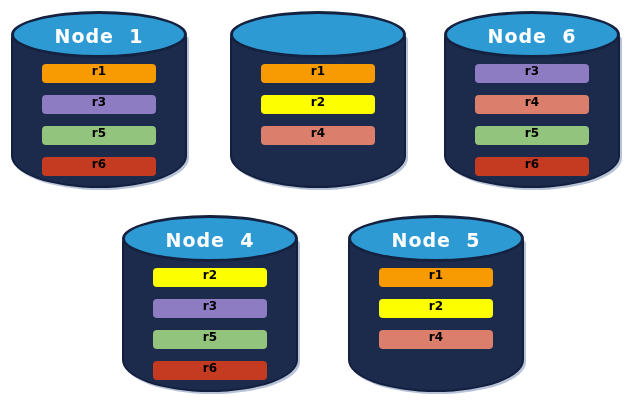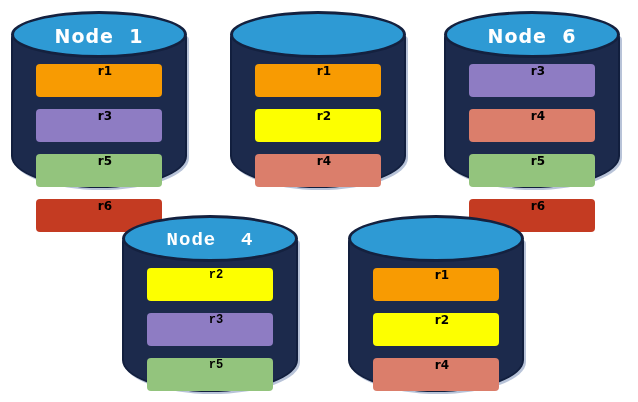--- a/index.html
+++ b/index.html
@@ -16,21 +16,21 @@
     overflow: hidden;
   }
   .cylinder {
     position: absolute;
     width: 176px;
     height: 184px;
   }
   .pos-n1 { left: 11px;  top: 6px;   }
   .pos-n2 { left: 230px; top: 6px;   }
   .pos-n3 { left: 444px; top: 6px;   }
-  .pos-n4 { left: 122px; top: 210px; font-family: Liberation Mono, monospace; }
+  .pos-n4 { left: 122px; top: 210px; }
   .pos-n5 { left: 348px; top: 210px; }
 
   .cyl-body {
     position: absolute;
     left: 0; right: 0;
     top: 28px; bottom: 2px;
     background: #1C2A4C; 
     border: 2px solid #121F3E;
     border-radius: 4px 4px 50% 50% / 4px 4px 32px 32px;
     box-shadow: 2px 2px 0 rgba(160,175,203,0.75);
@@ -60,29 +60,28 @@
     z-index: 3;
   }
   .bars {
     position: absolute;
     left: 0; right: 0;
     top: 58px;
     z-index: 2;
   }
   .bar {
     width: 114px;
-    height: 33px;
+    height: 19px;
     line-height: 15px;
     margin: 0 auto 12px auto;
     border-radius: 4px;
     text-align: center;
     color: #000000;
     font-size: 12px;
     font-weight: bold;
-    padding-left: 12px;
   }
 </style>
 </head>
 <body>
 
 <div class="canvas">
 
   <div class="cylinder pos-n1">
     <div class="cyl-body" style="background-color: rgb(28, 42, 76);"></div>
     <div class="cyl-top" style="background-color: rgb(46, 154, 212);"></div>
@@ -125,20 +124,21 @@
       <div class="bar" style="background-color: rgb(253, 255, 0);">r2</div>
       <div class="bar" style="background-color: rgb(142, 124, 195);">r3</div>
       <div class="bar" style="background-color: rgb(147, 196, 125);">r5</div>
       <div class="bar" style="background-color: rgb(196, 59, 34);">r6</div>
     </div>
   </div>
 
   <div class="cylinder pos-n5">
     <div class="cyl-body" style="background-color: rgb(28, 42, 76);"></div>
     <div class="cyl-top" style="background-color: rgb(46, 154, 212);"></div>
+    <div class="node-label">Node  5</div>
     <div class="bars">
       <div class="bar" style="background-color: rgb(248, 155, 2);">r1</div>
       <div class="bar" style="background-color: rgb(253, 255, 0);">r2</div>
       <div class="bar" style="background-color: rgb(219, 126, 107);">r4</div>
     </div>
   </div>
 
 </div>
 
 </body></html>

